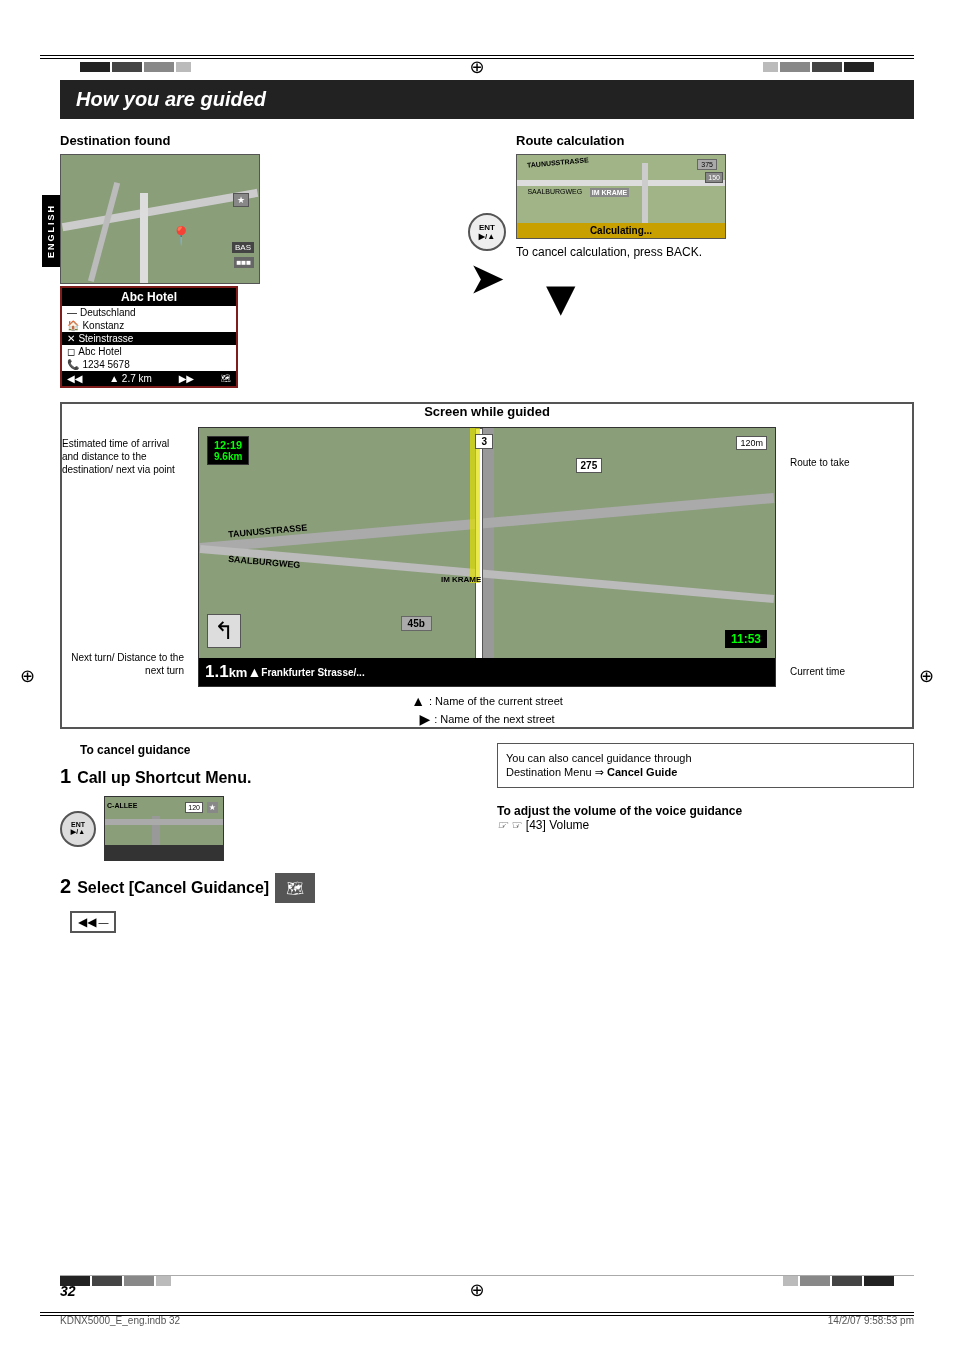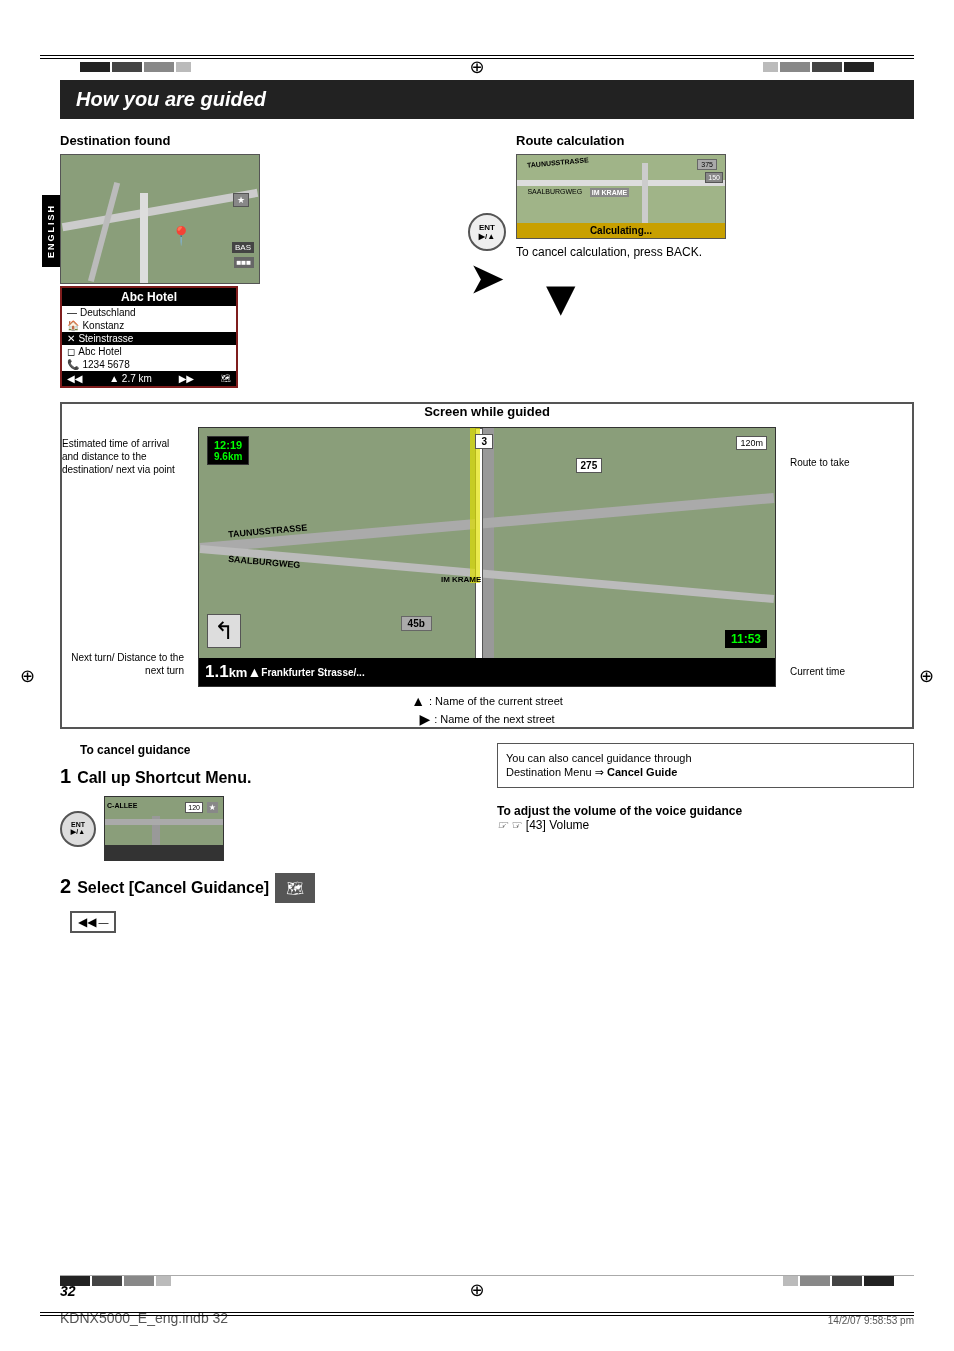--- a/index.html
+++ b/index.html
@@ -285,17 +285,17 @@
   <div style="width:30px;height:10px;background:#888;"></div>
   <div style="width:15px;height:10px;background:#bbb;"></div>
 </div>
 <div style="position:absolute;bottom:65px;right:60px;display:flex;gap:2px;">
   <div style="width:15px;height:10px;background:#bbb;"></div>
   <div style="width:30px;height:10px;background:#888;"></div>
   <div style="width:30px;height:10px;background:#444;"></div>
   <div style="width:30px;height:10px;background:#222;"></div>
 </div>
 
-<div style="position:absolute;bottom:25px;left:60px;font-size:14px;color:#555;">KDNX5000_E_eng.indb  32</div>
+<div style="position:absolute;bottom:25px;left:60px;font-size:10px;color:#555;">KDNX5000_E_eng.indb  32</div>
 <div style="position:absolute;bottom:25px;right:40px;font-size:10px;color:#555;">14/2/07  9:58:53 pm</div>
 
 <div style="position:absolute;bottom:38px;left:40px;right:40px;height:1px;background:#000;"></div>
 <div style="position:absolute;bottom:35px;left:40px;right:40px;height:1px;background:#000;"></div>
 
 </body></html>

